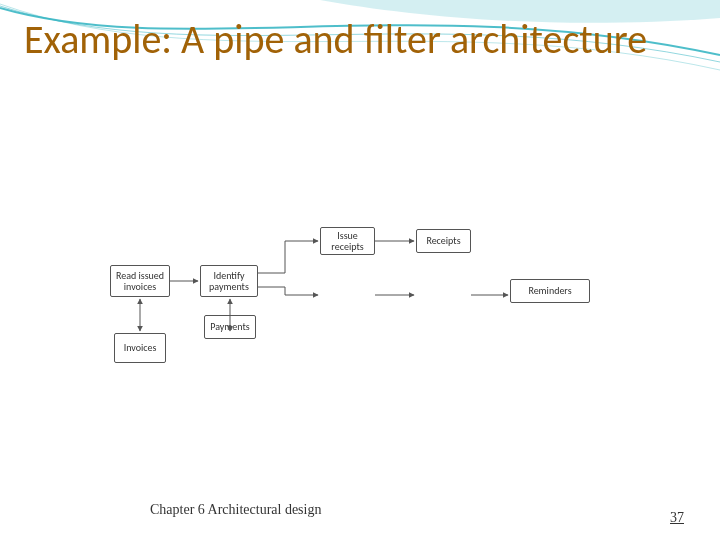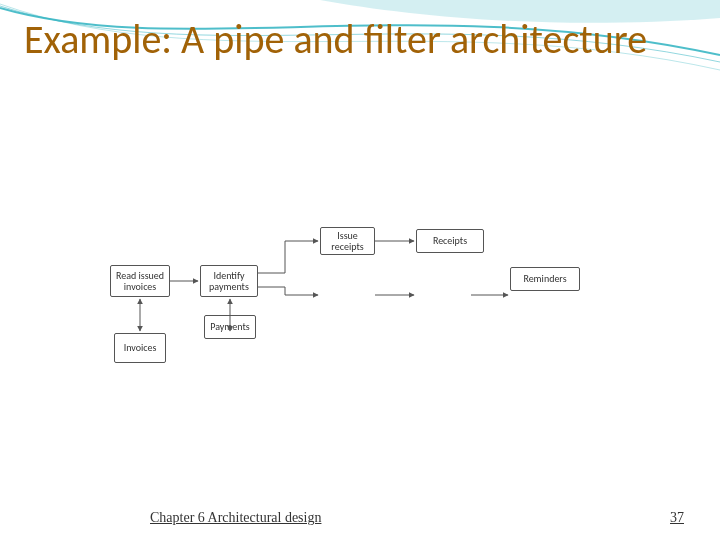--- a/index.html
+++ b/index.html
@@ -1,20 +1,20 @@
 <!DOCTYPE html>
 <html><head>
 <meta charset="utf-8">
 <style>
 html,body{margin:0;padding:0;width:720px;height:540px;background:#fff;font-family:Calibri,Arial,sans-serif;overflow:hidden}
 .slide{position:relative;width:720px;height:540px}
 .swoosh{position:absolute;top:0;left:0;width:720px;height:100px;pointer-events:none}
 .title{position:absolute;left:24px;top:18px;font-size:40px;line-height:1.1;color:#a16207;font-weight:400;font-family:'Calibri Light',Calibri,Arial,sans-serif}
 .footer{position:absolute;bottom:14px;left:0;width:720px;font-size:14px;color:#333;font-family:'Times New Roman',serif}
-.footer .chap{position:absolute;left:150px;bottom:0;text-decoration:underline}
+.footer .chap{position:absolute;left:150px;bottom:8px;}
 .footer .page{position:absolute;right:36px;bottom:0;text-decoration:underline}
 .diagram{position:absolute;left:110px;top:215px;width:520px;height:160px}
 .box{position:absolute;border:1px solid #555;background:#fff;font-size:10px;line-height:1.15;text-align:center;display:flex;align-items:center;justify-content:center;padding:0 0;box-sizing:border-box;color:#333;border-radius:2px}
 svg.arrows{position:absolute;left:0;top:0;width:520px;height:160px;overflow:visible}
 </style>
 </head>
 <body>
 
 <div class="slide">
 
@@ -25,22 +25,22 @@
     <path d="M320 0 C 420 18, 560 30, 720 18 L720 0 Z" fill="#3bb7c4" opacity="0.22"></path>
   </svg>
 
   <div class="title">Example: A pipe and filter architecture</div>
 
   <div class="diagram">
 
     <div class="box" style="left:90px;top:50px;width:58px;height:32px">Identify payments</div>
     <div class="box" style="left:0px;top:50px;width:60px;height:32px">Read issued invoices</div>
     <div class="box" style="left:210px;top:12px;width:55px;height:28px">Issue receipts</div>
-    <div class="box" style="left:306px;top:14px;width:68px;height:24px">Receipts</div>
-    <div class="box" style="left:400px;top:52px;width:70px;height:24px">Reminders</div>
+    <div class="box" style="left:306px;top:14px;width:55px;height:24px">Receipts</div>
+    <div class="box" style="left:400px;top:64px;width:80px;height:24px">Reminders</div>
     <div class="box" style="left:4px;top:118px;width:52px;height:30px">Invoices</div>
     <div class="box" style="left:94px;top:100px;width:52px;height:24px">Payments</div>
 
     <svg class="arrows">
       <defs>
         <marker id="ah" viewBox="0 0 10 10" refX="9" refY="5" markerWidth="6" markerHeight="6" orient="auto-start-reverse">
           <path d="M0 0 L10 5 L0 10 Z" fill="#555"></path>
         </marker>
       </defs>
 

